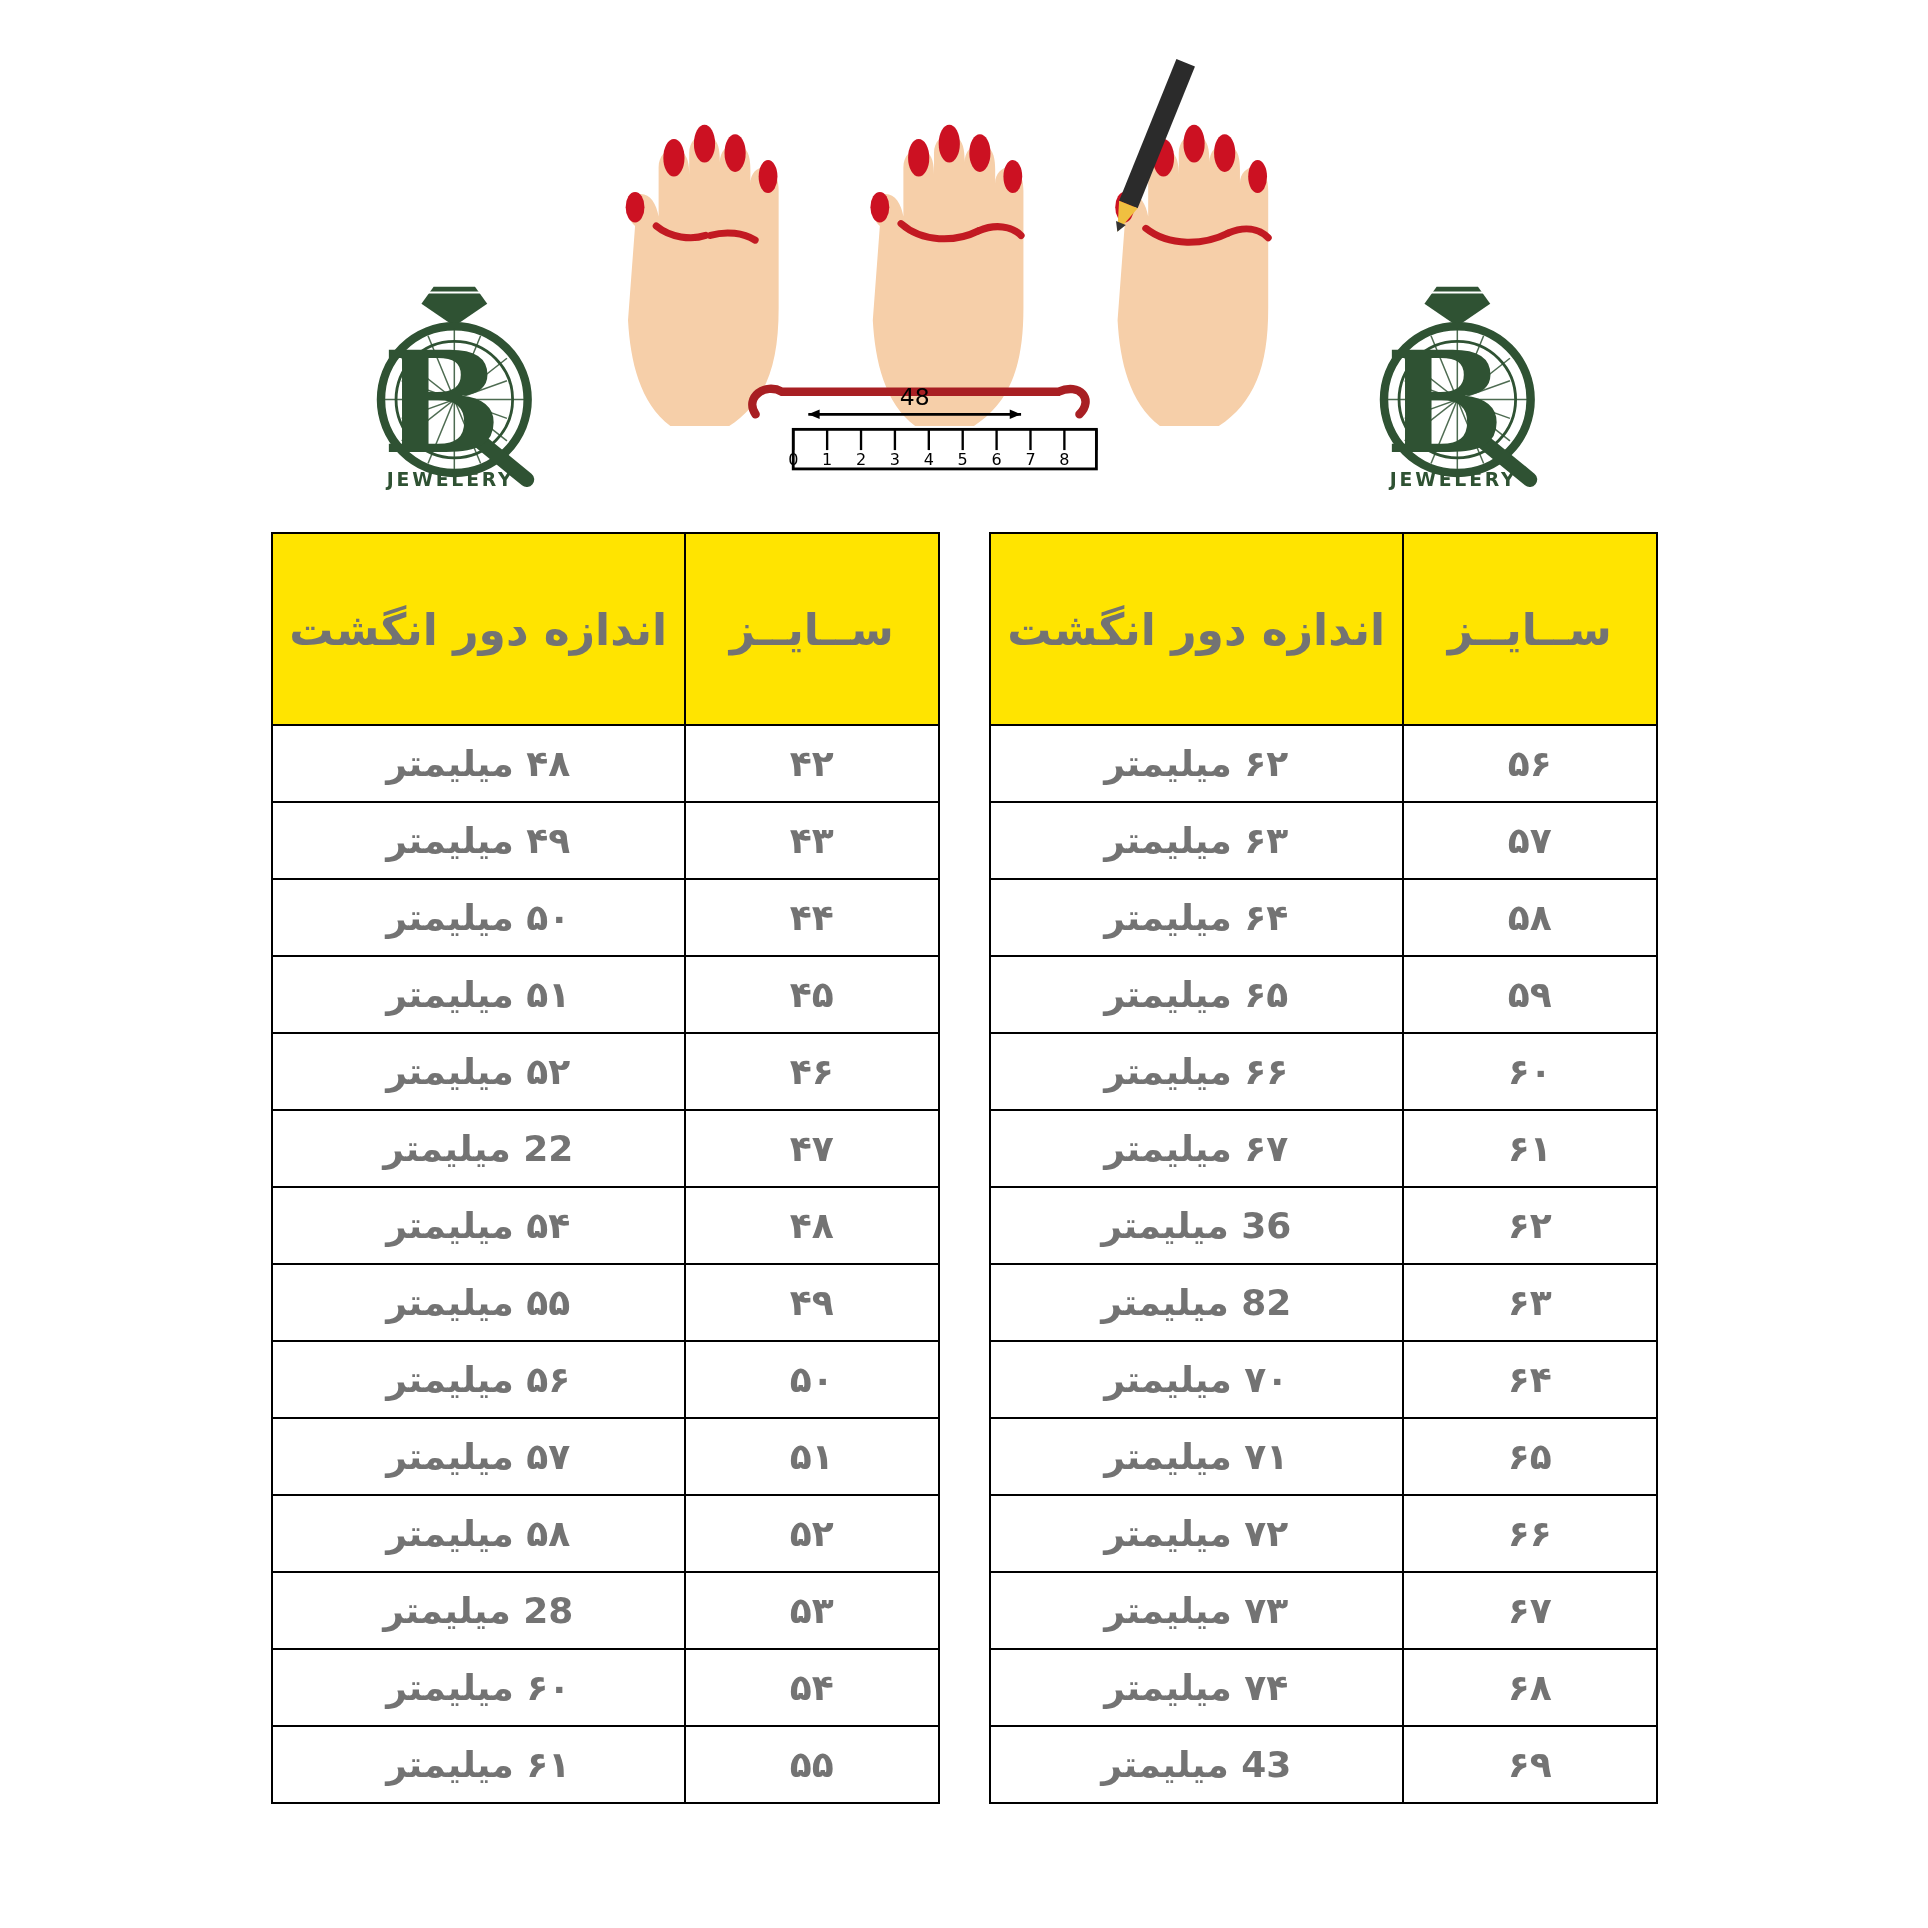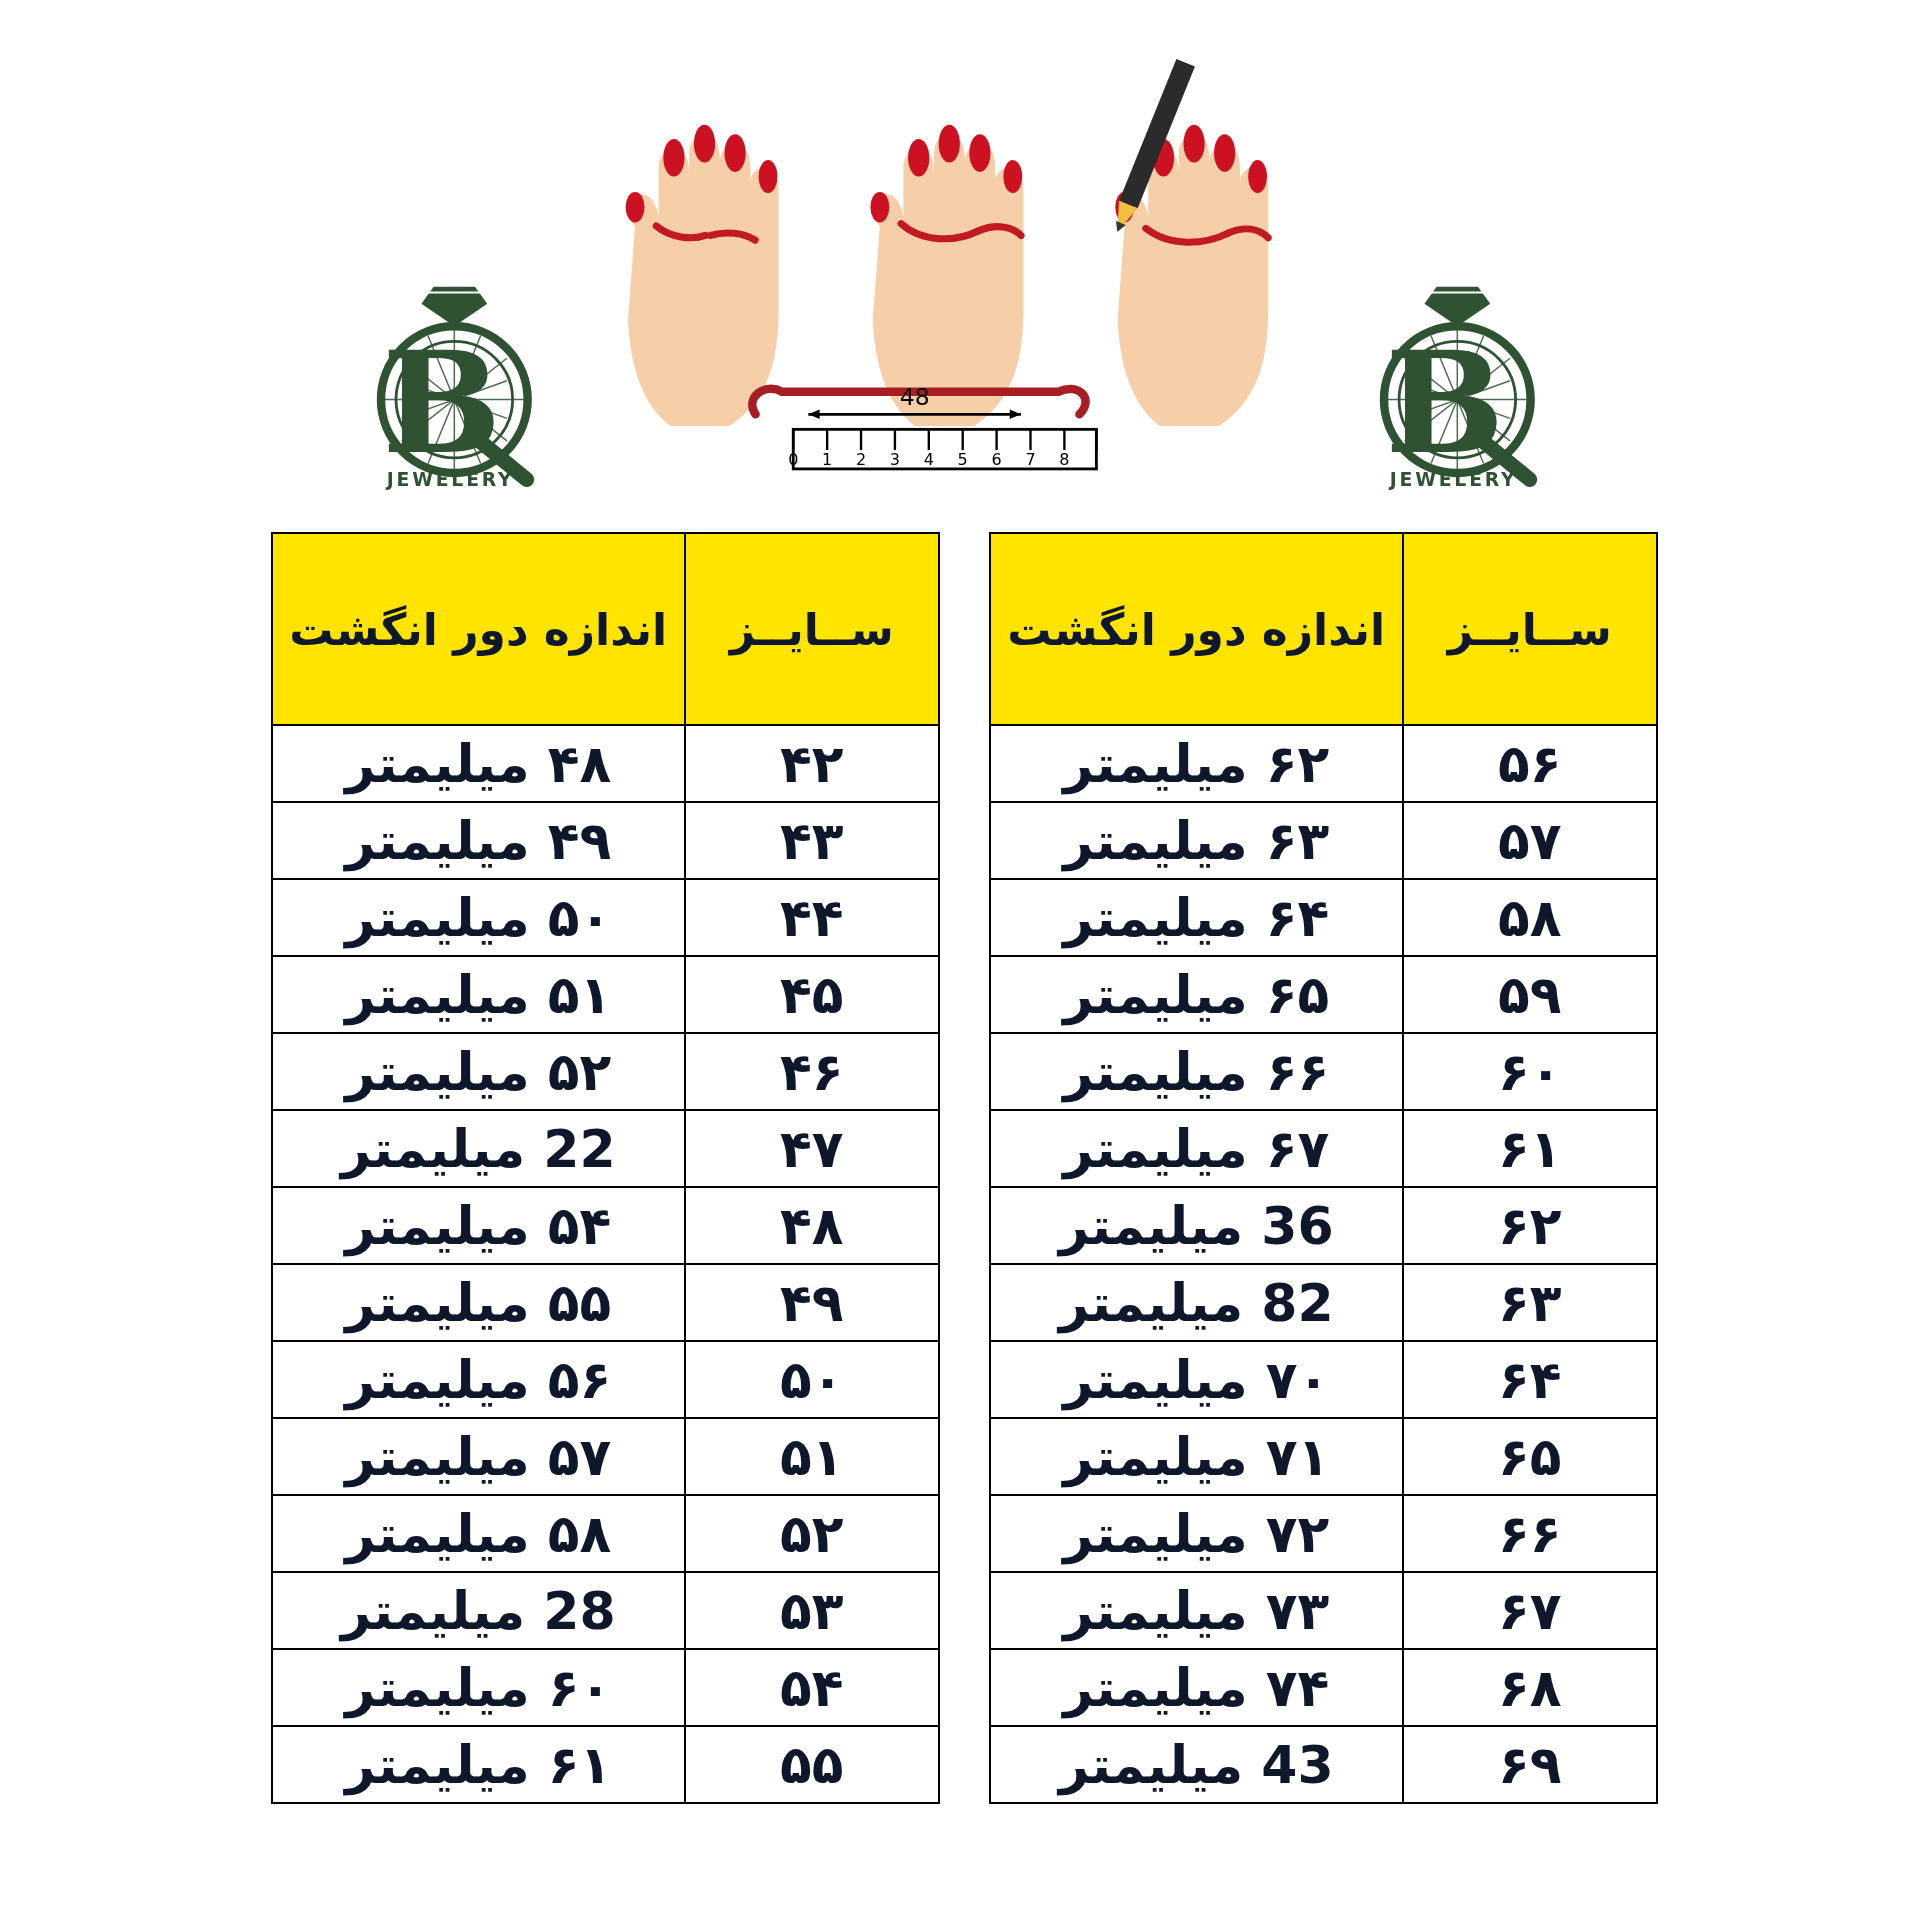--- a/index.html
+++ b/index.html
@@ -66,34 +66,34 @@
     table-layout: fixed;
     background: #ffffff;
   }
 
   table.size-table th,
   table.size-table td {
     border: 2.8px solid #000000;
     text-align: center;
     vertical-align: middle;
     font-family: "DejaVu Sans", sans-serif;
-    color: #0f172a;
+    color: #737373;
   }
 
   table.size-table th {
     background: #ffe400;
     height: 188px;
     font-size: 44px;
     font-weight: 700;
     letter-spacing: 0.9px;
   }
 
   table.size-table td {
     height: 73px;
-    font-size: 52px;
+    font-size: 36px;
     font-weight: 700;
   }
 
   col.col-size { width: 38%; }
   col.col-circ { width: 62%; }
 
   .th-size  { letter-spacing: 5.6px; }
   .th-circ  { letter-spacing: 0px; }
 
 </style>

